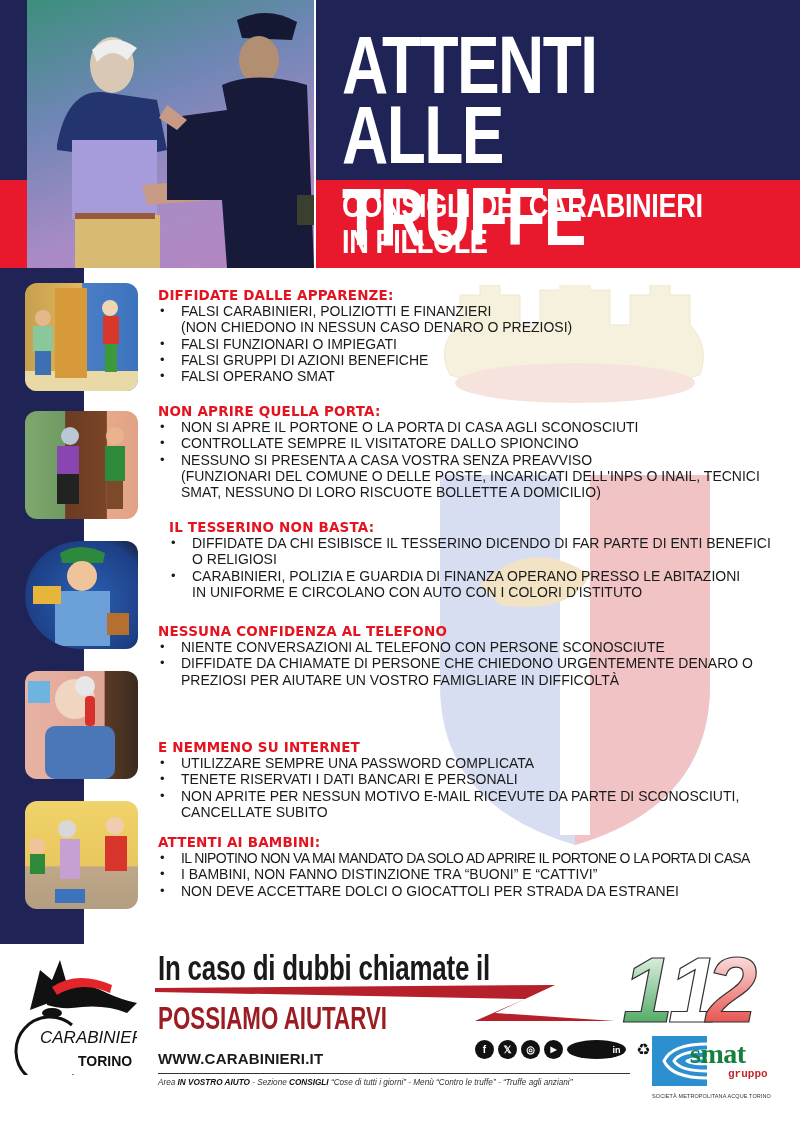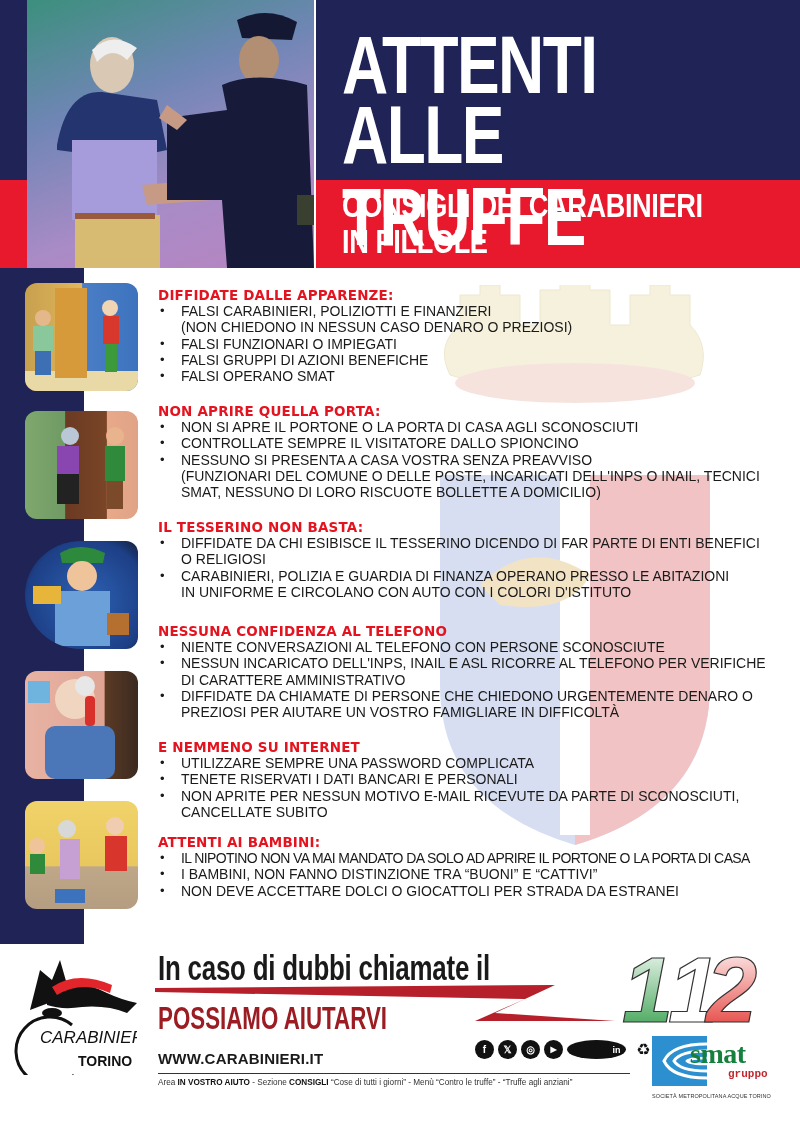--- a/index.html
+++ b/index.html
@@ -31,21 +31,21 @@
   li{position:relative;padding-left:23px;font-size:14px;line-height:16.3px;color:#1a1a1a;white-space:nowrap;}
   li::before{content:"\2022";position:absolute;left:2px;top:0;font-size:13px;}
   li .cont{display:block;}
   
   #footer-text1{position:absolute;left:158px;top:950px;font-size:35px;font-weight:bold;color:#1a1a1a;transform:scaleX(0.74);transform-origin:left center;white-space:nowrap;line-height:1;letter-spacing:-0.3px;}
   #footer-text2{position:absolute;left:158px;top:1003px;font-size:31px;font-weight:bold;color:#9b1c22;transform:scaleX(0.72);transform-origin:left center;white-space:nowrap;line-height:1;}
   #bolt{position:absolute;left:155px;top:985px;width:460px;height:40px;}
   #num112{position:absolute;left:620px;top:940px;width:140px;height:90px;}
   #url{position:absolute;left:158px;top:1050px;font-size:15px;font-weight:bold;color:#1a1a1a;letter-spacing:0.2px;}
   #divider{position:absolute;left:158px;top:1073px;width:472px;height:1px;background:#333;}
-  #credits{position:absolute;left:158px;top:1078px;font-size:8.2px;color:#333;white-space:nowrap;}
+  #credits{position:absolute;left:158px;top:1078px;font-size:8.2px;color:#333;white-space:nowrap;font-style:italic;}
   #credits b{color:#111;}
   #socials{position:absolute;left:475px;top:1040px;display:flex;gap:4px;align-items:center;}
   .soc{width:19px;height:19px;border-radius:50%;background:#111;color:#fff;font-size:10px;font-weight:bold;display:flex;align-items:center;justify-content:center;}
   .soc-recycle{width:19px;height:19px;color:#111;font-size:16px;display:flex;align-items:center;justify-content:center;margin-left:4px;}
   #cara-logo{position:absolute;left:12px;top:955px;width:125px;height:120px;}
   #smat{position:absolute;left:652px;top:1036px;width:120px;height:70px;}
   #smat-box{position:absolute;left:0;top:0;width:55px;height:50px;background:#2c8fd0;}
   #smat-word{position:absolute;left:38px;top:2px;font-size:28px;color:#15803d;font-family:Liberation Serif, serif;font-weight:bold;letter-spacing:-0.5px;}
   #smat-gruppo{position:absolute;left:76px;top:32px;font-size:11px;color:#c0282e;font-weight:bold;font-family:Liberation Mono, monospace;}
   #smat-sub{position:absolute;left:0;top:57px;font-size:5.5px;color:#333;white-space:nowrap;letter-spacing:0.1px;}
@@ -159,33 +159,32 @@
 
   <div class="section" style="position:absolute;top:116px;">
     <div class="sec-title">NON APRIRE QUELLA PORTA:</div>
     <ul>
       <li><span>NON SI APRE IL PORTONE O LA PORTA DI CASA AGLI SCONOSCIUTI</span></li>
       <li><span>CONTROLLATE SEMPRE IL VISITATORE DALLO SPIONCINO</span></li>
       <li><span>NESSUNO SI PRESENTA A CASA VOSTRA SENZA PREAVVISO</span><span class="cont">(FUNZIONARI DEL COMUNE O DELLE POSTE, INCARICATI DELL'INPS O INAIL, TECNICI</span><span class="cont">SMAT, NESSUNO DI LORO RISCUOTE BOLLETTE A DOMICILIO)</span></li>
     </ul>
   </div>
 
-  <div class="section" style="position:absolute;top:232px;">
+  <div class="section" style="position:absolute;top:232px;margin-left:11px;">
     <div class="sec-title">IL TESSERINO NON BASTA:</div>
     <ul>
       <li><span>DIFFIDATE DA CHI ESIBISCE IL TESSERINO DICENDO DI FAR PARTE DI ENTI BENEFICI</span><span class="cont">O RELIGIOSI</span></li>
       <li><span>CARABINIERI, POLIZIA E GUARDIA DI FINANZA OPERANO PRESSO LE ABITAZIONI</span><span class="cont">IN UNIFORME E CIRCOLANO CON AUTO CON I COLORI D'ISTITUTO</span></li>
     </ul>
   </div>
 
   <div class="section" style="position:absolute;top:336px;">
     <div class="sec-title">NESSUNA CONFIDENZA AL TELEFONO</div>
     <ul>
       <li><span>NIENTE CONVERSAZIONI AL TELEFONO CON PERSONE SCONOSCIUTE</span></li>
-      <li><span>NESSUN INCARICATO DELL'INPS, INAIL E ASL RICORRE AL TELEFONO PER VERIFICHE</span><span class="cont">DI CARATTERE AMMINISTRATIVO</span></li>
       <li><span>DIFFIDATE DA CHIAMATE DI PERSONE CHE CHIEDONO URGENTEMENTE DENARO O</span><span class="cont">PREZIOSI PER AIUTARE UN VOSTRO FAMIGLIARE IN DIFFICOLTÀ</span></li>
     </ul>
   </div>
 
   <div class="section" style="position:absolute;top:452px;">
     <div class="sec-title">E NEMMENO SU INTERNET</div>
     <ul>
       <li><span>UTILIZZARE SEMPRE UNA PASSWORD COMPLICATA</span></li>
       <li><span>TENETE RISERVATI I DATI BANCARI E PERSONALI</span></li>
       <li><span>NON APRITE PER NESSUN MOTIVO E-MAIL RICEVUTE DA PARTE DI SCONOSCIUTI,</span><span class="cont">CANCELLATE SUBITO</span></li>

